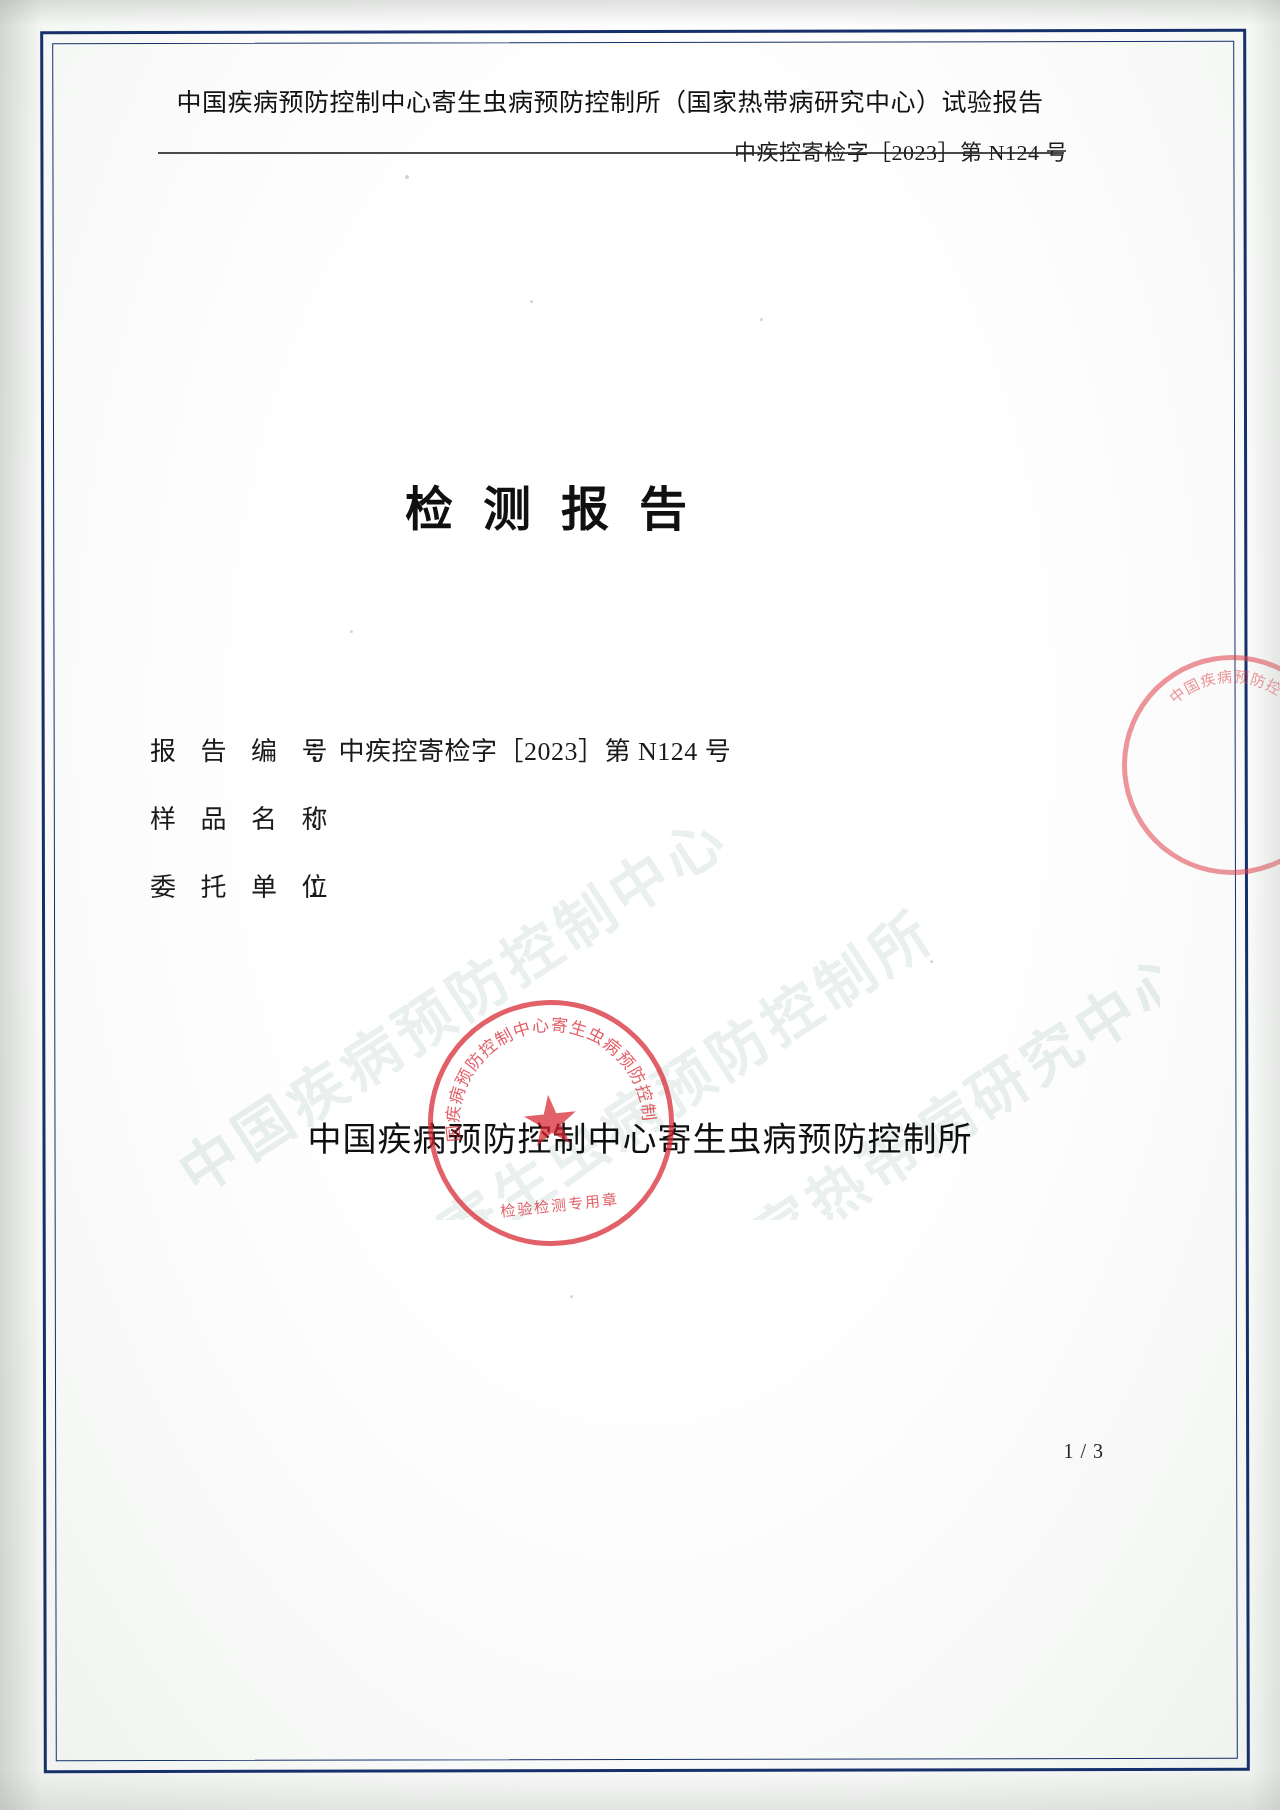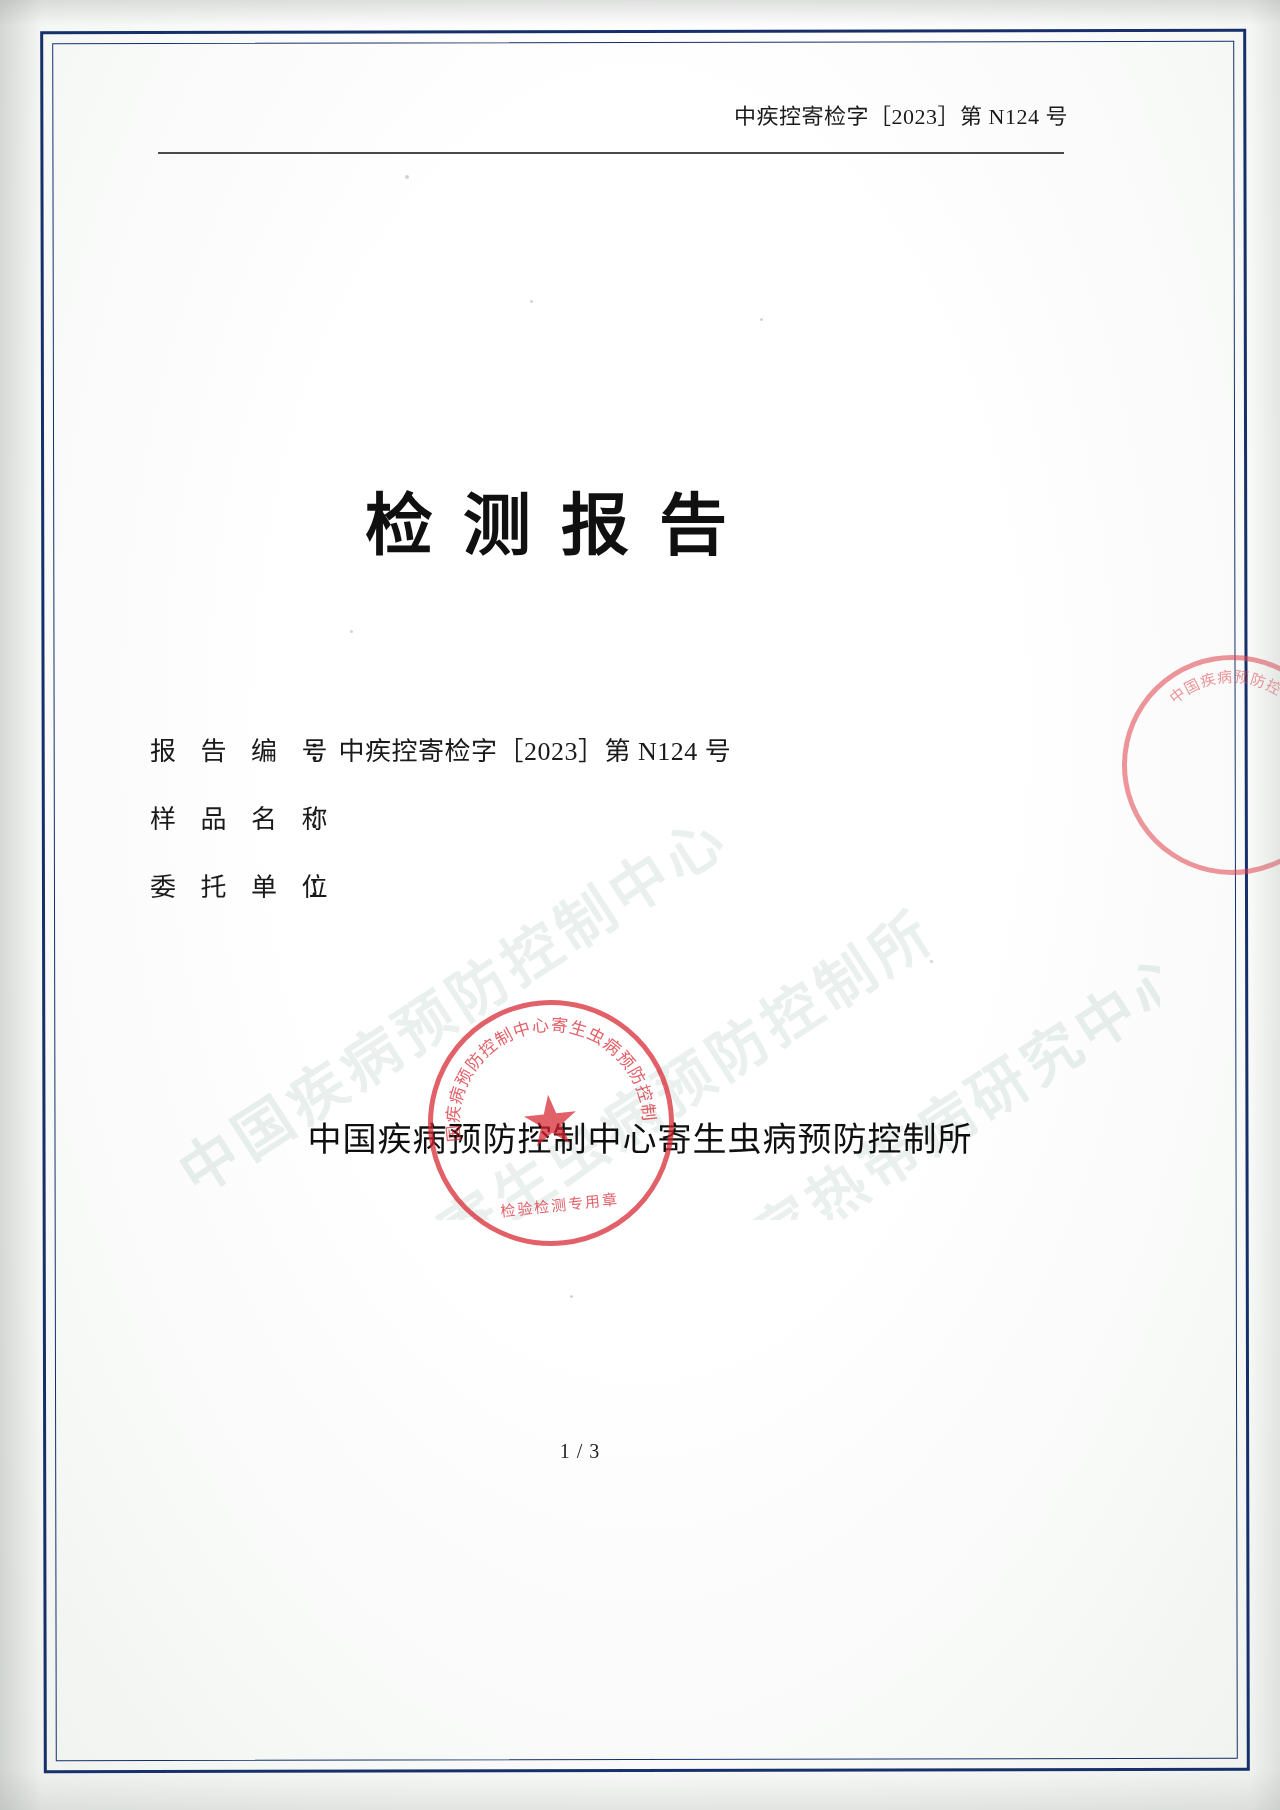--- a/index.html
+++ b/index.html
@@ -115,21 +115,21 @@
     opacity: 0.85;
   }
 
   
   .doc-title {
     position: absolute;
     left: 0;
     top: 470px;
     width: 1092px;
     text-align: center;
-    font-size: 68px;
+    font-size: 48px;
     font-weight: 700;
     letter-spacing: 30px;
     text-indent: 30px;
     color: #101010;
     font-family: "Liberation Serif", "DejaVu Serif", serif;
   }
 
   
   .meta {
     position: absolute;
@@ -178,25 +178,24 @@
     letter-spacing: 1px;
     color: #0f0f0f;
   }
 
   
   .page-number {
     position: absolute;
     left: 0;
     top: 1440px;
     width: 1104px;
-    text-align: center;
+    text-align: right;
     font-size: 20px;
     color: #222;
     letter-spacing: 1px;
-    padding-left: 28px;
   }
 
   
   .stamp {
     position: absolute;
     border-radius: 50%;
     pointer-events: none;
     opacity: 0.72;
   }
   .stamp-main {
@@ -293,20 +292,21 @@
   <div class="frame-outer"></div>
   <div class="frame-inner"></div>
 
   <div class="watermark">
     <span class="wm-1">中国疾病预防控制中心</span>
     <span class="wm-2">寄生虫病预防控制所</span>
     <span class="wm-3">国家热带病研究中心</span>
   </div>
 
   <div class="header">
+    <div class="header-title">中国疾病预防控制中心寄生虫病预防控制所（国家热带病研究中心）试验报告</div>
     <div class="header-code">中疾控寄检字［2023］第 N124 号</div>
   </div>
   <div class="header-rule"></div>
 
   <div class="doc-title">检测报告</div>
 
   <div class="meta">
     <div class="meta-row">
       <span class="meta-label">报 告 编 号</span>
       <span class="meta-colon">：</span>

